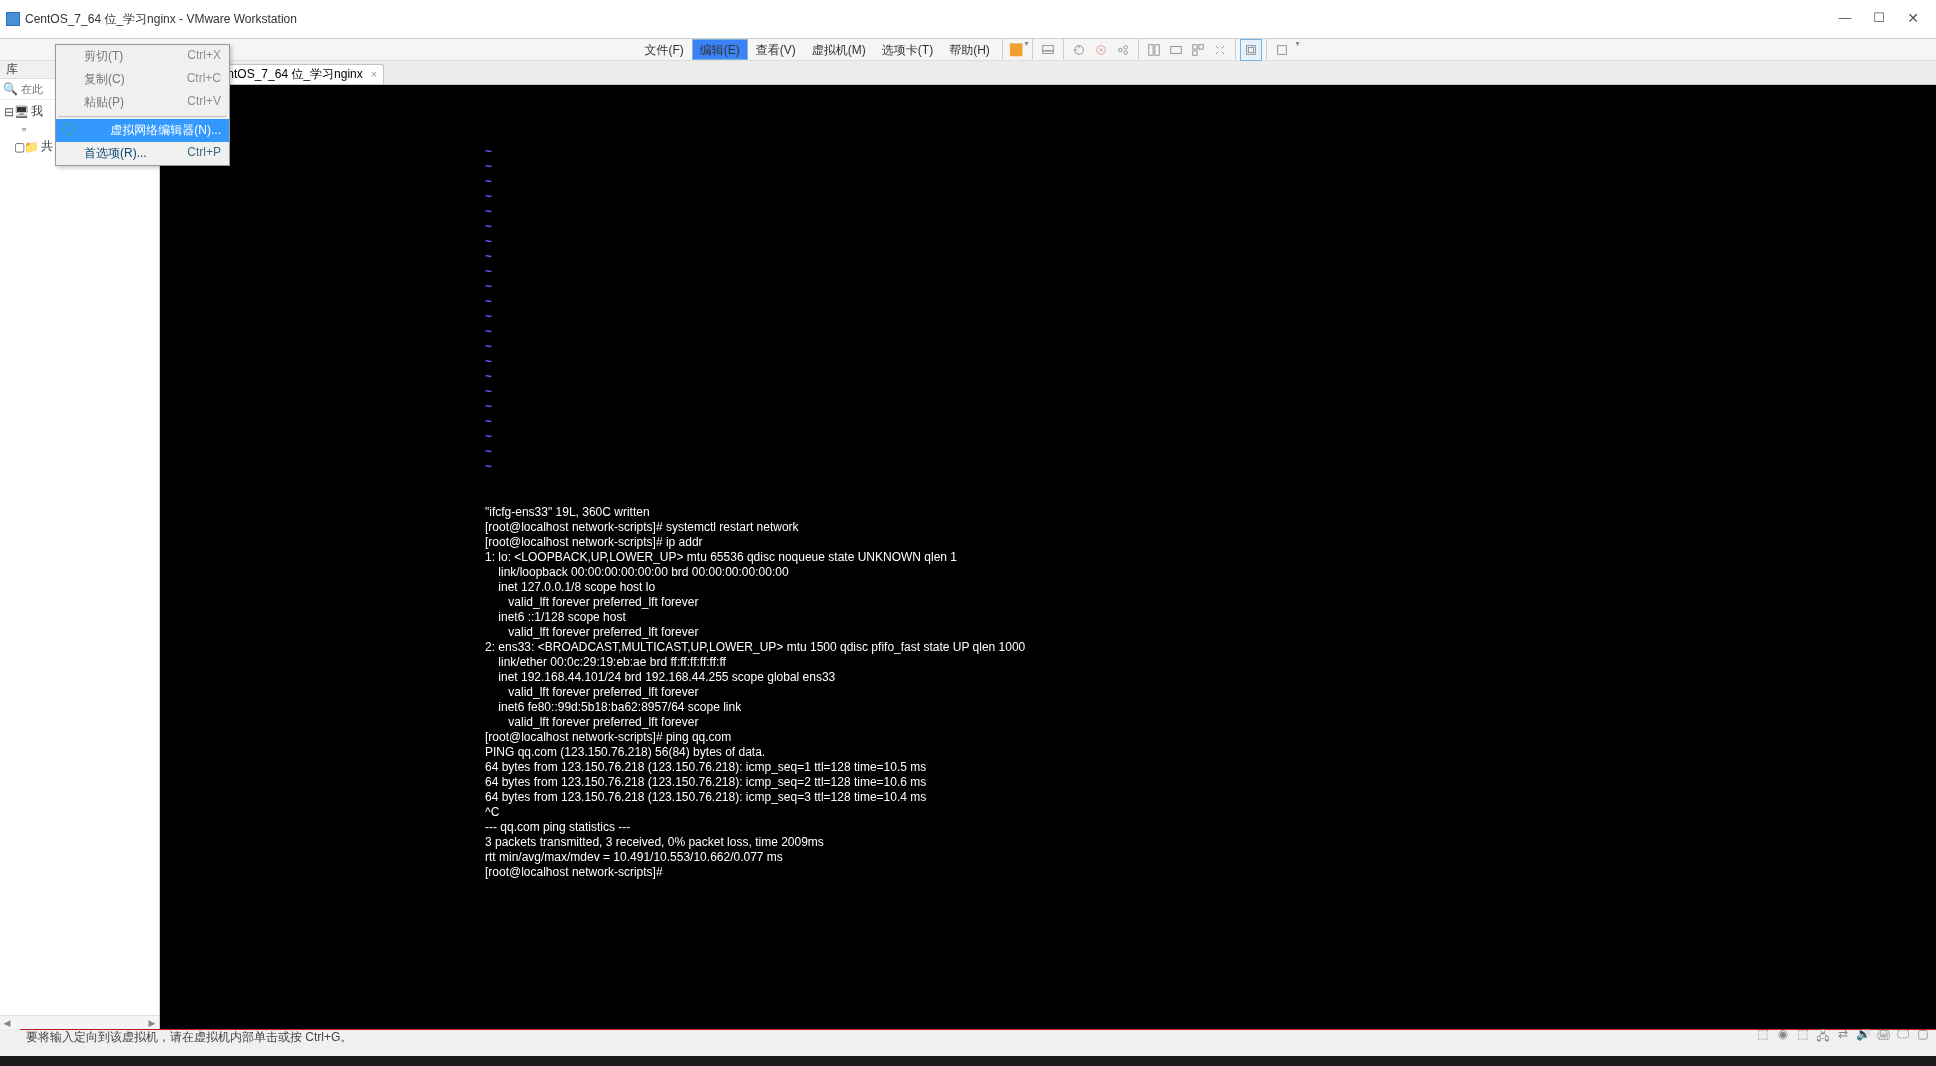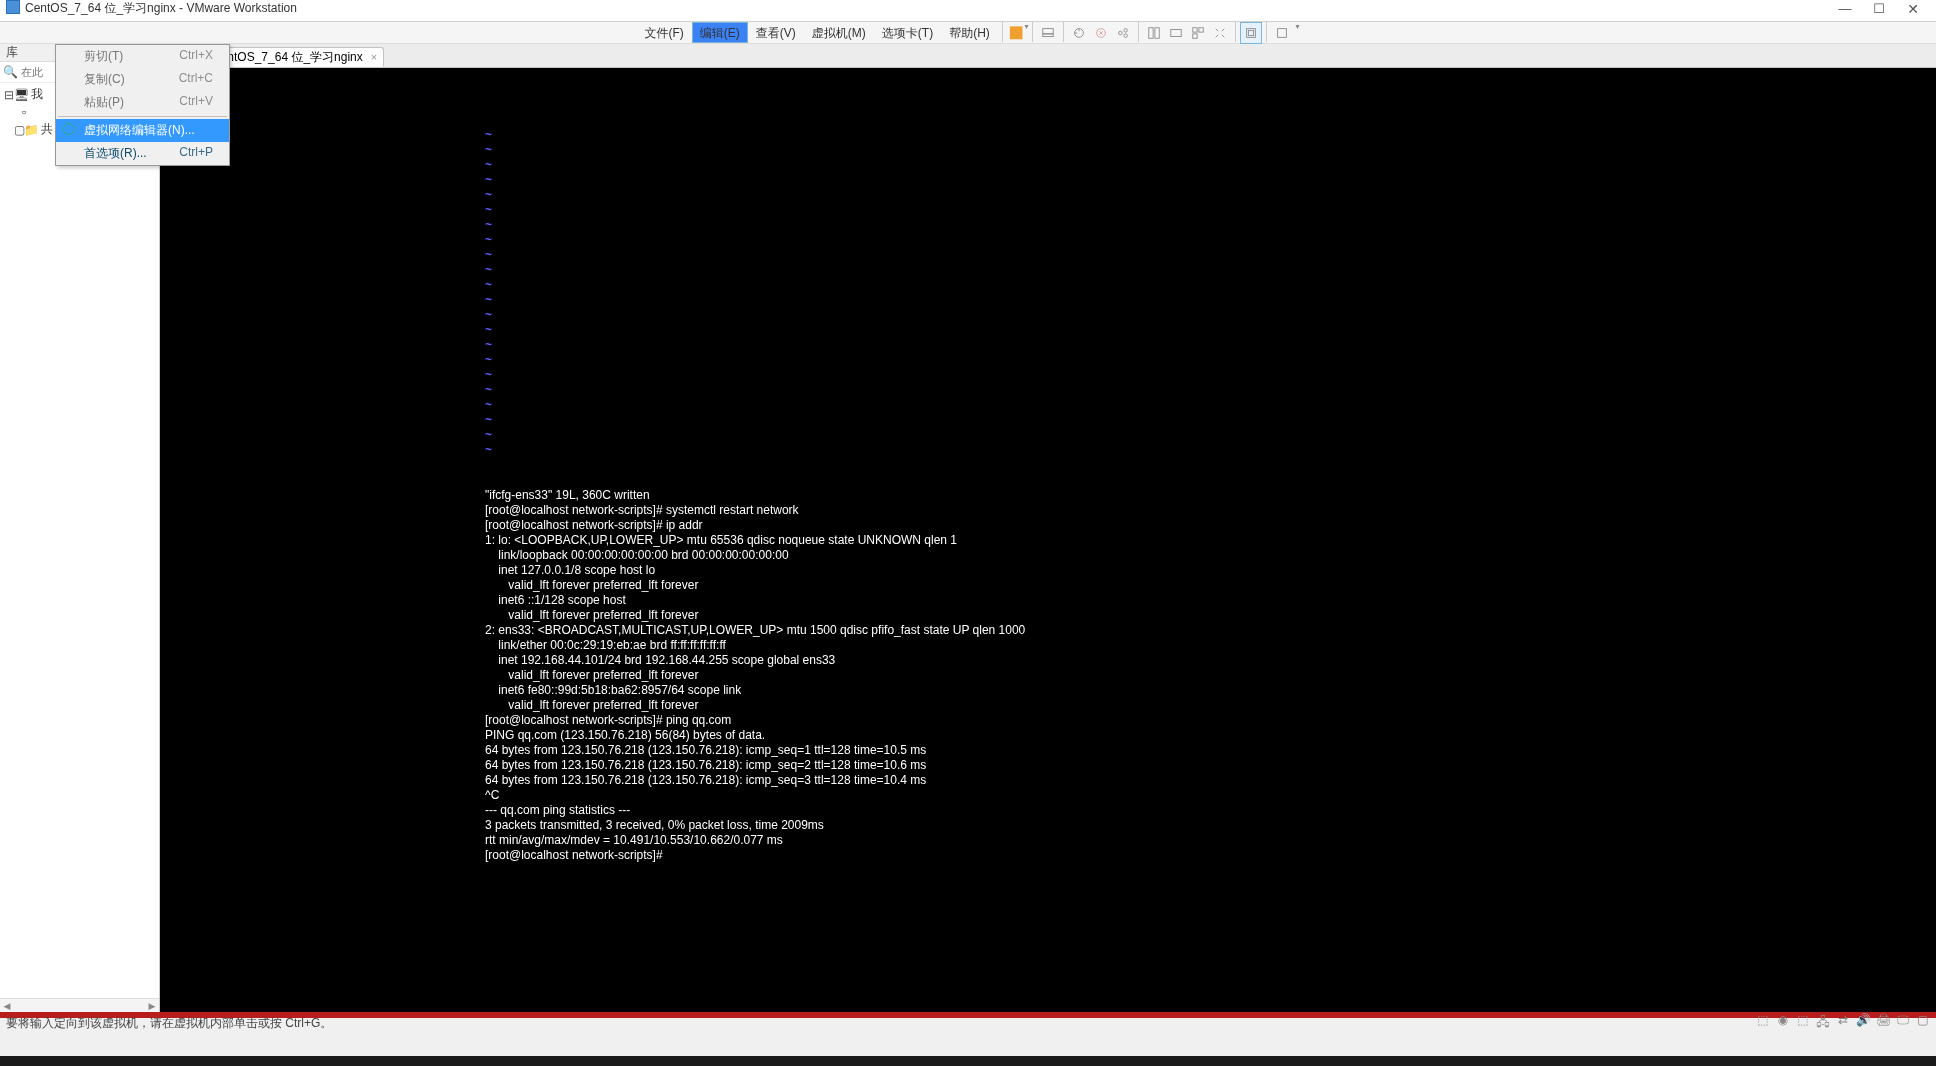--- a/index.html
+++ b/index.html
@@ -1,18 +1,18 @@
 <!DOCTYPE html>
 <html><head>
 <meta charset="utf-8">
 <style>
 * { margin: 0; padding: 0; box-sizing: border-box; font-family: "Microsoft YaHei", "Segoe UI", sans-serif; font-size: 12px; }
 body { background: #f0f0f0; width: 1936px; height: 1066px; overflow: hidden; position: relative; }
 
-.titlebar { height: 22px; background: #fff; border-bottom: 1px solid #d0d0d0; display: flex; padding: 0 6px; }
+.titlebar { height: 39px; background: #fff; border-bottom: 1px solid #d0d0d0; display: flex; align-items: center; padding: 0 6px; }
 .titlebar .app-icon { width: 14px; height: 14px; margin-right: 5px; background: #4a90d9; display: inline-block; border: 1px solid #2a70b9; }
 .titlebar .title { flex: 1; color: #333; font-size: 12px; }
 .titlebar .winbtn { width: 34px; height: 20px; text-align: center; line-height: 18px; color: #555; font-size: 13px; }
 .titlebar .winbtn.close { font-size: 14px; }
 
 .menubar { height: 22px; background: #f5f5f5; display: flex; align-items: stretch; padding: 0 4px; border-bottom: 1px solid #ddd; justify-content: center; }
 .menubar .menuitem { padding: 0 8px; line-height: 22px; color: #333; cursor: default; position: relative; }
 .menubar .menuitem.active { background: #3b82f6; border: 1px solid #7ab5e0; line-height: 20px; padding: 0 7px; }
 .tool-sep { width: 1px; height: 20px; background: #ccc; margin: 0 4px; }
 .tool-btn { width: 22px; height: 22px; display: flex; align-items: center; justify-content: center; color: #666; }
@@ -37,28 +37,28 @@
 .content { flex: 1; display: flex; flex-direction: column; background: #333; }
 .tabbar { height: 24px; background: #ececec; display: flex; align-items: flex-end; padding: 0 4px; border-bottom: 1px solid #c4c4c4; }
 .home-tab { width: 22px; height: 20px; background: #f8f8f8; border: 1px solid #ccc; border-bottom: none; border-radius: 3px 3px 0 0; margin-right: 3px; display: flex; align-items: center; justify-content: center; color: #888; }
 .vm-tab { height: 20px; background: #fff; border: 1px solid #c4c4c4; border-bottom: 1px solid #fff; border-radius: 3px 3px 0 0; padding: 0 6px; display: flex; align-items: center; gap: 4px; font-size: 11px; }
 .vm-tab .tab-icon { width: 12px; height: 12px; background: #4a90d9; }
 .vm-tab .tab-close { color: #999; margin-left: 4px; font-size: 11px; }
 
 .terminal { flex: 1; background: #000; color: #fff; font-family: "Consolas", "Courier New", monospace; font-size: 13px; line-height: 15px; padding: 60px 0 0 325px; white-space: pre; overflow: hidden; position: relative; }
 .terminal .tilde-col { position: absolute; left: 325px; top: 60px; color: #5c5cff; font-weight: bold; }
 .terminal .content-block { }
-.status-bar { height: 16px; background: #f0f0f0; border-top: 6px solid #b91c1c; font-size: 11px; color: #444; padding: 1px 6px; display: flex; justify-content: space-between; align-items: center; }
+.status-bar { height: 16px; background: #f0f0f0; border-top: 1px solid #b91c1c; font-size: 11px; color: #444; padding: 1px 6px; display: flex; justify-content: space-between; align-items: center; margin-left: 20px; }
 .status-icons { display: flex; gap: 6px; color: #888; }
 .status-icons span { width: 14px; text-align: center; }
 
 .context-menu { position: absolute; left: 55px; top: 44px; width: 175px; background: #f0f0f0; border: 1px solid #999; box-shadow: 2px 2px 4px rgba(0,0,0,0.2); z-index: 100; }
-.ctx-item { padding: 3px 16px 3px 28px; color: #777; position: relative; font-size: 12px; display: flex; justify-content: space-between; }
+.ctx-item { padding: 3px 8px 3px 28px; color: #777; position: relative; font-size: 12px; display: flex; justify-content: space-between; }
 .ctx-item.enabled { color: #0c4a6e; }
-.ctx-item.highlight { background: #3399ff; color: #fff; }
+.ctx-item.highlight { background: #3399ff; color: #fff; justify-content: flex-end; }
 .ctx-item .shortcut { color: inherit; opacity: 0.8; }
 .ctx-sep { height: 1px; background: #c0c0c0; margin: 2px 2px; }
 .globe-icon { border: 1.5px solid #3a7; border-radius: 50%; width: 12px; height: 12px; position: absolute; left: 7px; top: 4px; }
 
 .taskbar { position: absolute; bottom: 0; left: 0; right: 0; height: 10px; background: #1a1a1a; display: flex; align-items: center; }
 .taskbar .start { width: 40px; height: 100%; display: flex; align-items: center; justify-content: center; }
 .taskbar .tray { margin-left: auto; display: flex; gap: 4px; padding-right: 6px; color: #ccc; font-size: 10px; align-items: center; }
 </style>
 </head>
 <body>

